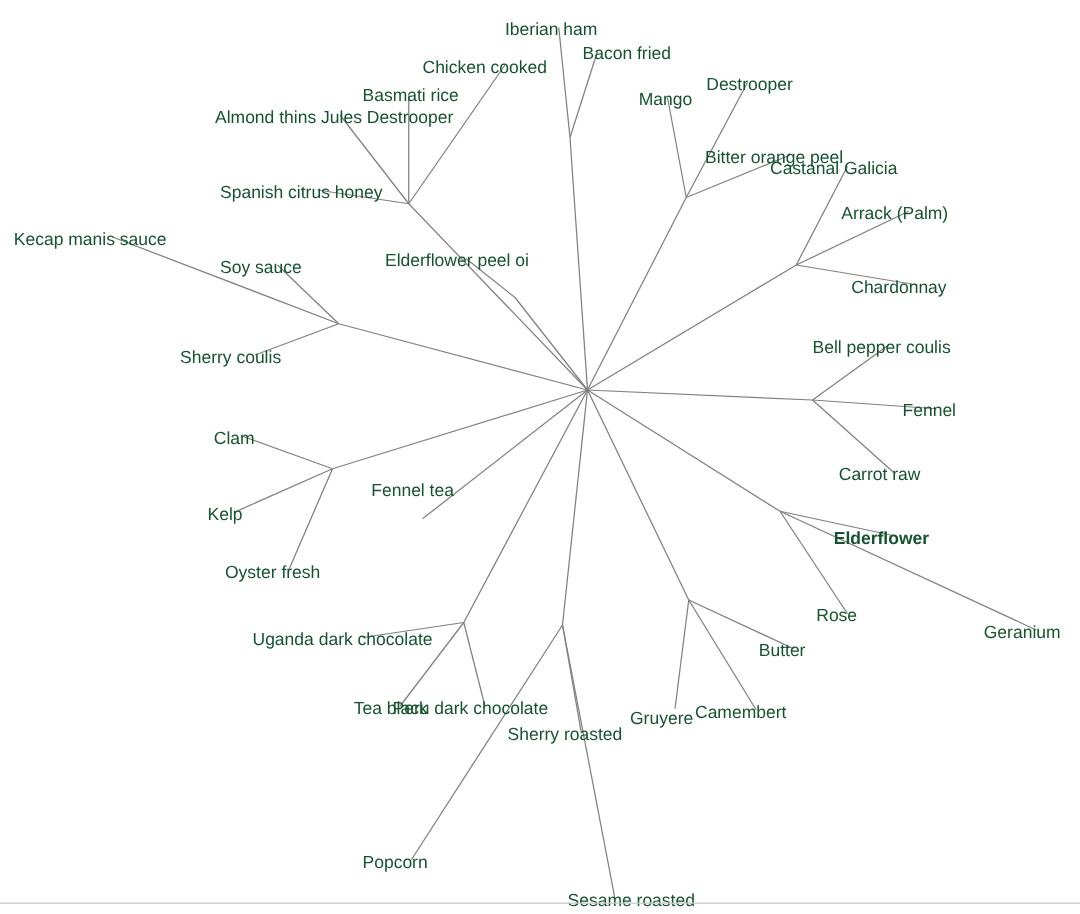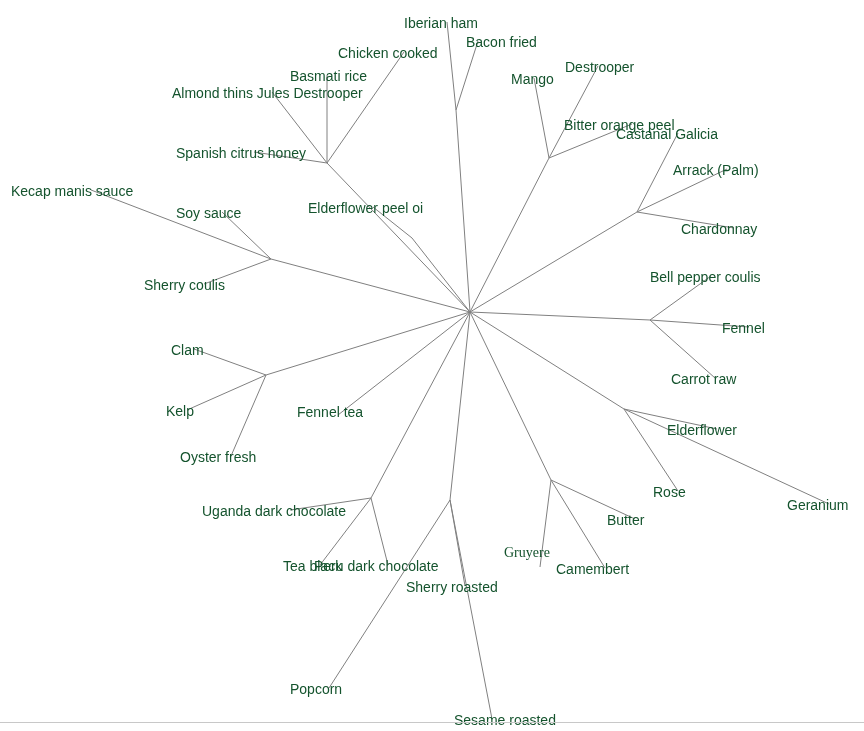--- a/index.html
+++ b/index.html
@@ -115,36 +115,36 @@
       <div class="node-label" style="left: 176px; top: 146px;">Spanish citrus honey</div>
       <div class="node-label" style="left: 511px; top: 72px;">Mango</div>
       <div class="node-label" style="left: 565px; top: 60px;">Destrooper</div>
       <div class="node-label" style="left: 564px; top: 118px;">Bitter orange peel</div>
       <div class="node-label" style="left: 616px; top: 127px;">Castanal Galicia</div>
       <div class="node-label" style="left: 673px; top: 163px;">Arrack (Palm)</div>
       <div class="node-label" style="left: 681px; top: 222px;">Chardonnay</div>
       <div class="node-label" style="left: 650px; top: 270px;">Bell pepper coulis</div>
       <div class="node-label" style="left: 722px; top: 321px;">Fennel</div>
       <div class="node-label" style="left: 671px; top: 372px;">Carrot raw</div>
-      <div class="node-label" style="left: 667px; top: 423px;">Elderflower</div>
+      <div class="node-label" style="left: 667px; top: 423px; font-weight: bold;">Elderflower</div>
       <div class="node-label" style="left: 787px; top: 498px;">Geranium</div>
       <div class="node-label" style="left: 653px; top: 485px;">Rose</div>
       <div class="node-label" style="left: 308px; top: 201px;">Elderflower peel oi</div>
       <div class="node-label" style="left: 11px; top: 184px;">Kecap manis sauce</div>
       <div class="node-label" style="left: 176px; top: 206px;">Soy sauce</div>
       <div class="node-label" style="left: 144px; top: 278px;">Sherry coulis</div>
       <div class="node-label" style="left: 171px; top: 343px;">Clam</div>
       <div class="node-label" style="left: 166px; top: 404px;">Kelp</div>
       <div class="node-label" style="left: 180px; top: 450px;">Oyster fresh</div>
-      <div class="node-label" style="left: 297px; top: 405px;">Fennel tea</div>
+      <div class="node-label" style="left: 297px; top: 385px;">Fennel tea</div>
       <div class="node-label" style="left: 202px; top: 504px;">Uganda dark chocolate</div>
       <div class="node-label" style="left: 283px; top: 559px;">Tea black</div>
       <div class="node-label" style="left: 314px; top: 559px;">Peru dark chocolate</div>
       <div class="node-label" style="left: 406px; top: 580px;">Sherry roasted</div>
       <div class="node-label" style="left: 290px; top: 682px;">Popcorn</div>
       <div class="node-label" style="left: 454px; top: 713px;">Sesame roasted</div>
-      <div class="node-label" style="left: 504px; top: 546px; font-family: Liberation Serif, serif;">Gruyere</div>
+      <div class="node-label" style="left: 504px; top: 567px;">Gruyere</div>
       <div class="node-label" style="left: 556px; top: 562px;">Camembert</div>
       <div class="node-label" style="left: 607px; top: 513px;">Butter</div>
     </div>
 
   <div class="footer-rule" style="top:722px;"></div>
 </div>
 
 </body></html>

